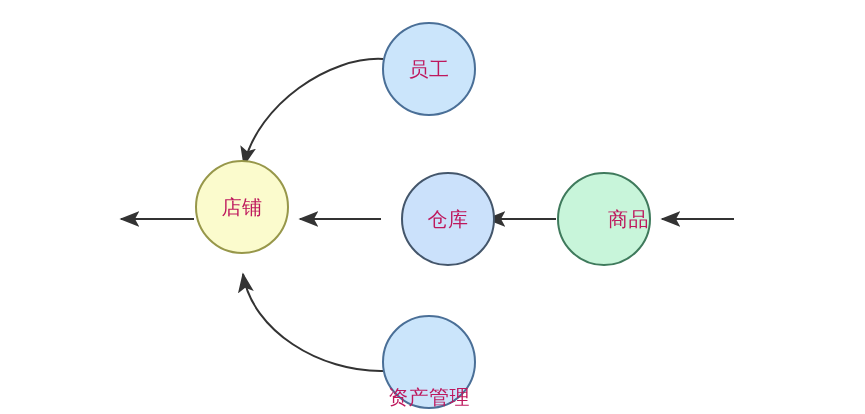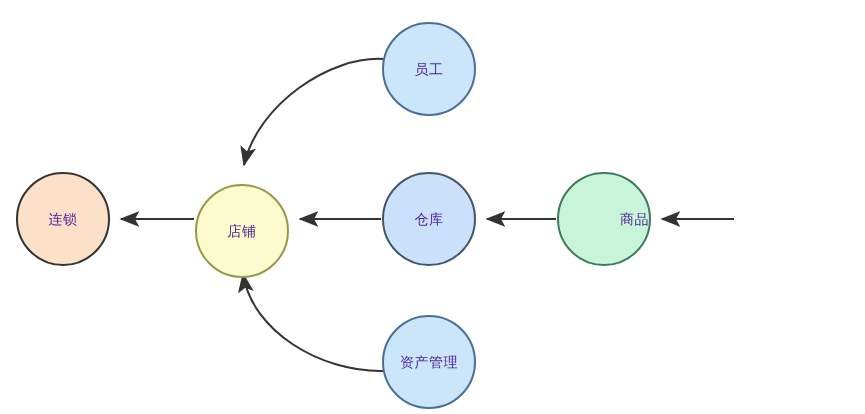--- a/index.html
+++ b/index.html
@@ -30,22 +30,22 @@
     position: absolute;
     border-radius: 50%;
     box-sizing: border-box;
     display: flex;
     align-items: center;
     justify-content: center;
     border-width: 2px;
     border-style: solid;
   }
   .node-label {
-    font-size: 14px;
-    color: #4c1d95;
+    font-size: 20px;
+    color: #be185d;
     letter-spacing: 0.5px;
     line-height: 1;
     white-space: nowrap;
     user-select: none;
   }
 </style>
 </head>
 <body>
 
 <div id="diagram-canvas">
@@ -66,38 +66,35 @@
 
     <line x1="556" y1="219" x2="487" y2="219" stroke="#333333" stroke-width="2" marker-end="url(#arrowhead-solid)"></line>
 
     <line x1="734" y1="219" x2="662" y2="219" stroke="#333333" stroke-width="2" marker-end="url(#arrowhead-solid)"></line>
 
     <path d="M 383 59 C 330 56, 258 104, 244 165" fill="none" stroke="#333333" stroke-width="2" marker-end="url(#arrowhead-solid)"></path>
 
     <path d="M 383 371 C 320 372, 252 331, 243 274" fill="none" stroke="#333333" stroke-width="2" marker-end="url(#arrowhead-solid)"></path>
   </svg>
 
-  <div class="node" style="left:16px; top:172px; width:94px; height:94px; background:#fce0c8; border-color:#333333;">
-    <span class="node-label">连锁</span>
-  </div>
 
-  <div class="node" style="left:195px; top:184px; width:94px; height:94px; background:#fbfbcd; border-color:#97974a;">
+  <div class="node" style="left:195px; top:160px; width:94px; height:94px; background:#fbfbcd; border-color:#97974a;">
     <span class="node-label">店铺</span>
   </div>
 
   <div class="node" style="left:382px; top:22px; width:94px; height:94px; background:#cbe5fb; border-color:#4a6f97;">
     <span class="node-label">员工</span>
   </div>
 
-  <div class="node" style="left:382px; top:172px; width:94px; height:94px; background:#cbe1fb; border-color:#44566b;">
+  <div class="node" style="left:401px; top:172px; width:94px; height:94px; background:#cbe1fb; border-color:#44566b;">
     <span class="node-label">仓库</span>
   </div>
 
   <div class="node" style="left:557px; top:172px; width:94px; height:94px; background:#c8f5da; border-color:#3f7a5c;justify-content:flex-end;">
     <span class="node-label">商品</span>
   </div>
 
 
-  <div class="node" style="left:382px; top:315px; width:94px; height:94px; background:#cbe5fb; border-color:#4a6f97;">
+  <div class="node" style="left:382px; top:315px; width:94px; height:94px; background:#cbe5fb; border-color:#4a6f97;align-items:flex-end;">
     <span class="node-label">资产管理</span>
   </div>
 
 </div>
 
 </body></html>

